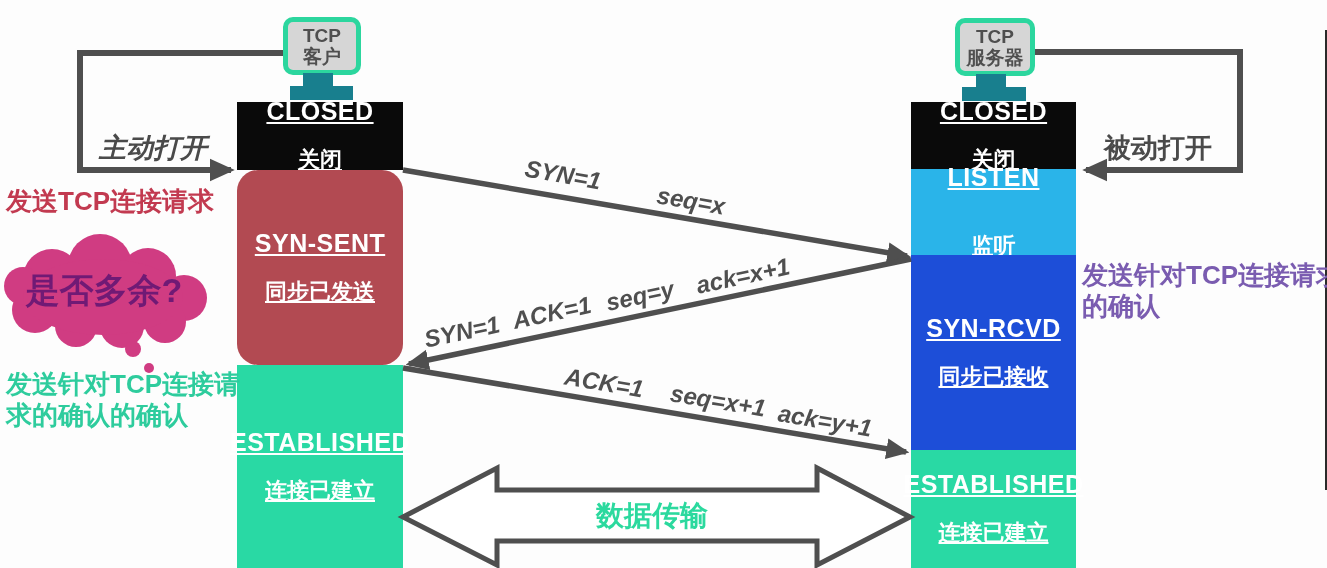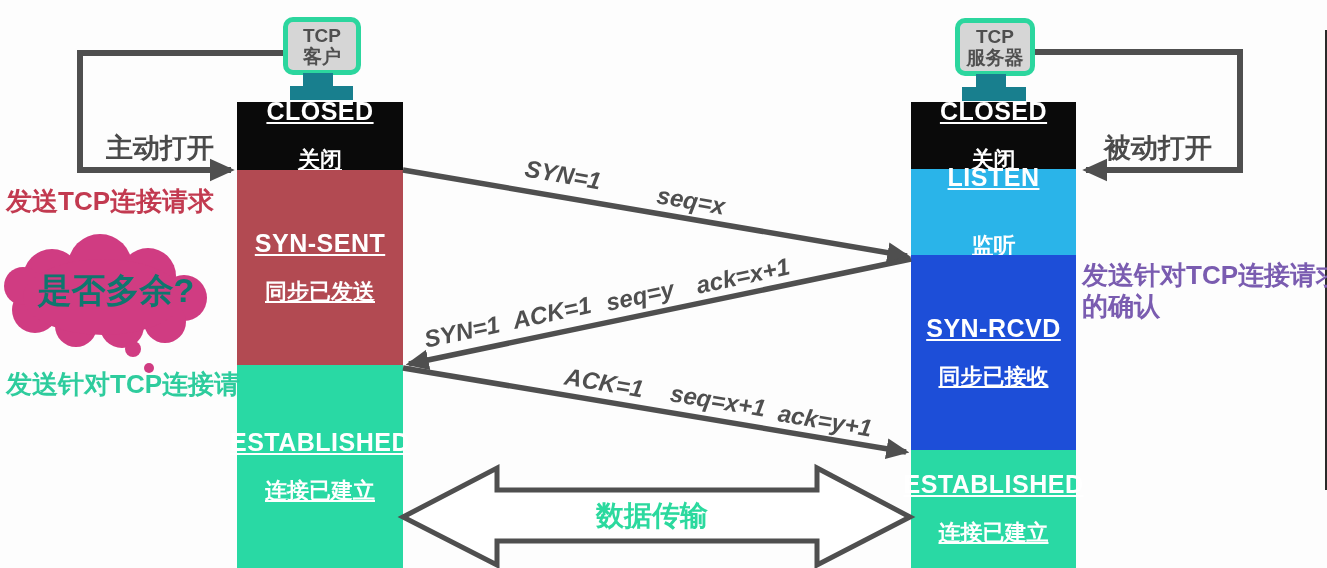--- a/index.html
+++ b/index.html
@@ -16,21 +16,21 @@
   .col-client{left:237px;top:102px;width:166px;height:466px;}
   .col-server{left:911px;top:102px;width:165px;height:466px;}
   .seg{display:flex;flex-direction:column;align-items:center;justify-content:center;color:#fff;text-align:center;text-decoration:underline;}
   .seg .en{font-size:25px;font-weight:bold;letter-spacing:.5px;}
   .seg .zh{font-size:22px;font-weight:bold;margin-top:19px;}
   .seg-black{background:#0a0a0a;}
   .seg-red{background:#b24a52;}
   .seg-green{background:#29d9a4;}
   .seg-cyan{background:#2ab4e9;gap:20px;}
   .seg-purple{background:#1d4ed8;}
-  .h-c0{height:68px;}.h-c1{height:195px;}.h-c2{height:203px;}
+  .h-c0{height:68px;}.h-c1{height:195px;border-radius:21px;}.h-c2{height:203px;}
   .h-s0{height:67px;}.h-s1{height:86px;}.h-s2{height:195px;}.h-s3{height:118px;}
 
   
   .monitor{position:absolute;z-index:4;}
   .monitor .screen{
     box-sizing:border-box;width:78px;height:58px;background:#d6d6d6;
     border:5px solid #2cd69e;border-radius:10px;
     display:flex;flex-direction:column;align-items:center;justify-content:center;
     color:#4f4f4f;font-weight:bold;font-size:19px;line-height:21px;text-align:center;
   }
@@ -39,21 +39,21 @@
   .mon-server .screen{width:80px;}
   .stand-neck,.stand-base{position:absolute;background:#187f8e;z-index:4;}
 
   
   .lbl{position:absolute;z-index:5;white-space:nowrap;font-weight:bold;}
   .msg{color:#4f4f4f;font-style:italic;font-size:24px;transform:translate(-50%,-50%);}
   .open-lbl{color:#4a4a4a;font-size:27px;transform:translate(-50%,-50%);}
   .note-red{color:#c23a50;font-size:26px;left:6px;top:184px;}
   .note-green{color:#2ecc9d;font-size:26px;line-height:31px;left:6px;top:369px;}
   .note-purple{color:#7a5cb0;font-size:26px;line-height:31px;left:1082px;top:260px;}
-  .bubble-text{color:#0f766e;font-size:34px;left:116px;top:291px;transform:translate(-50%,-50%);z-index:6;}
+  .bubble-text{color:#701a75;font-size:34px;left:104px;top:291px;transform:translate(-50%,-50%);z-index:6;}
   .data-lbl{color:#2bd99e;font-size:28px;left:652px;top:516px;transform:translate(-50%,-50%);z-index:6;}
 
   .edge-artifact{position:absolute;right:0;top:30px;width:2px;height:460px;background:#2a2a2a;z-index:1;}
 </style>
 </head>
 <body>
 
 <div class="stage">
 
   <div class="edge-artifact"></div>
@@ -138,26 +138,27 @@
 
   <div class="monitor mon-server">
     <div class="screen">
       <span>TCP</span>
       <span>服务器</span>
     </div>
   </div>
   <div class="stand-neck" style="left:976px;top:74px;width:30px;height:14px;"></div>
   <div class="stand-base" style="left:962px;top:87px;width:64px;height:14px;"></div>
 
-  <div class="lbl open-lbl" style="left:160px;top:148px;">主动打开</div>
+  <div class="lbl open-lbl" style="left:153px;top:148px;font-style:italic;">主动打开</div>
   <div class="lbl open-lbl" style="left:1158px;top:148px;">被动打开</div>
 
   <div class="lbl note-red">发送TCP连接请求</div>
   <div class="lbl note-green">
     <div>发送针对TCP连接请</div>
+    <div>求的确认的确认</div>
   </div>
   <div class="lbl note-purple">
     <div>发送针对TCP连接请求</div>
     <div>的确认</div>
   </div>
 
   <div class="lbl bubble-text">是否多余?</div>
 
   <div class="lbl msg" style="left:563px;top:175px;transform:translate(-50%,-50%) rotate(10deg);">SYN=1</div>
   <div class="lbl msg" style="left:691px;top:201px;transform:translate(-50%,-50%) rotate(10deg);">seq=x</div>

